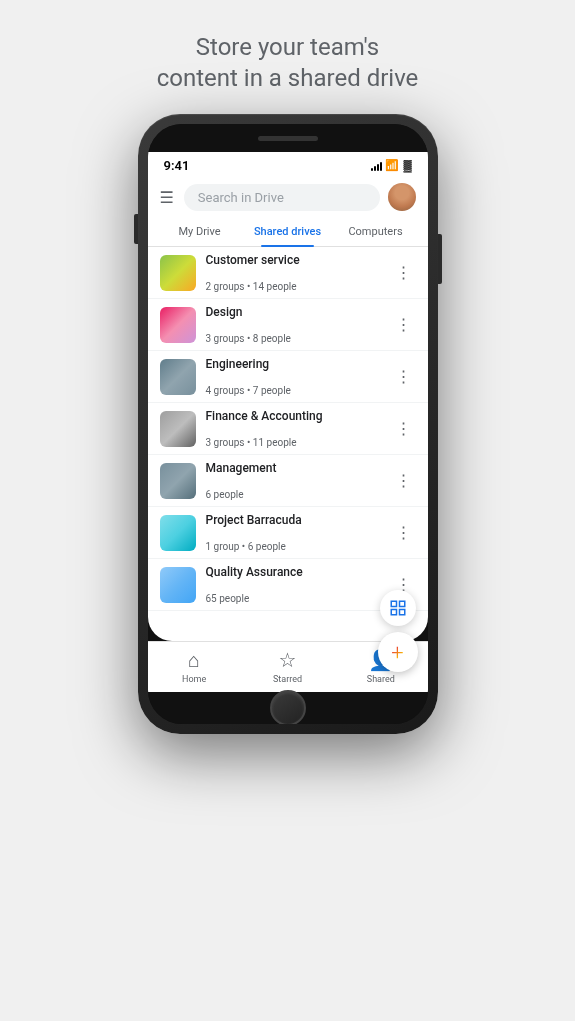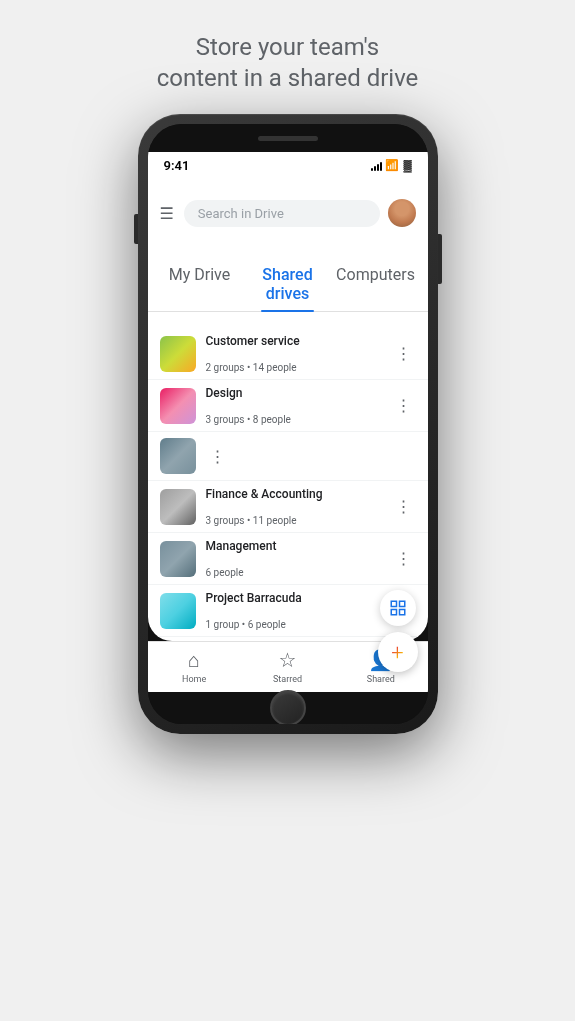--- a/index.html
+++ b/index.html
@@ -90,21 +90,20 @@
     }
 
     
     .screen {
       flex: 1;
       background: #fff;
       display: flex;
       flex-direction: column;
       overflow: hidden;
       border-radius: 0 0 24px 24px;
-      gap: 16px;
     }
 
     
     .status-bar {
       display: flex;
       justify-content: space-between;
       align-items: center;
       padding: 6px 16px 4px;
       background: #fff;
       flex-shrink: 0;
@@ -180,25 +179,24 @@
     .tabs {
       display: flex;
       padding: 0 8px;
       border-bottom: 1px solid #e0e0e0;
       flex-shrink: 0;
     }
     .tab {
       flex: 1;
       text-align: center;
       padding: 8px 4px;
-      font-size: 16px;
+      font-size: 11px;
       color: #5f6368;
       cursor: pointer;
       position: relative;
-      margin-top: 8px;
     }
     .tab.active {
       color: #1a73e8;
       font-weight: 500;
     }
     .tab.active::after {
       content: '';
       position: absolute;
       bottom: -1px;
       left: 20%;
@@ -444,20 +442,24 @@
           <div class="drive-item">
     <div class="drive-item-icon icon-design"></div>
     <div class="drive-item-info">
       <div class="drive-item-name">Design</div>
       <div class="drive-item-meta">3 groups • 8 people</div>
     </div>
     <span class="more-icon">⋮</span>
   </div>
           <div class="drive-item">
     <div class="drive-item-icon icon-engineering"></div>
+    <div class="drive-item-info">
+      <div class="drive-item-name">Engineering</div>
+      <div class="drive-item-meta">4 groups • 7 people</div>
+    </div>
     <span class="more-icon">⋮</span>
   </div>
           <div class="drive-item">
     <div class="drive-item-icon icon-finance"></div>
     <div class="drive-item-info">
       <div class="drive-item-name">Finance &amp; Accounting</div>
       <div class="drive-item-meta">3 groups • 11 people</div>
     </div>
     <span class="more-icon">⋮</span>
   </div>
@@ -467,20 +469,28 @@
       <div class="drive-item-name">Management</div>
       <div class="drive-item-meta">6 people</div>
     </div>
     <span class="more-icon">⋮</span>
   </div>
           <div class="drive-item">
     <div class="drive-item-icon icon-project"></div>
     <div class="drive-item-info">
       <div class="drive-item-name">Project Barracuda</div>
       <div class="drive-item-meta">1 group • 6 people</div>
+    </div>
+    <span class="more-icon">⋮</span>
+  </div>
+          <div class="drive-item">
+    <div class="drive-item-icon icon-qa"></div>
+    <div class="drive-item-info">
+      <div class="drive-item-name">Quality Assurance</div>
+      <div class="drive-item-meta">65 people</div>
     </div>
     <span class="more-icon">⋮</span>
   </div>
         </div>
 
     </div>
 
     <div class="bottom-nav">
     <div class="nav-item">
           <span class="nav-icon">⌂</span>

